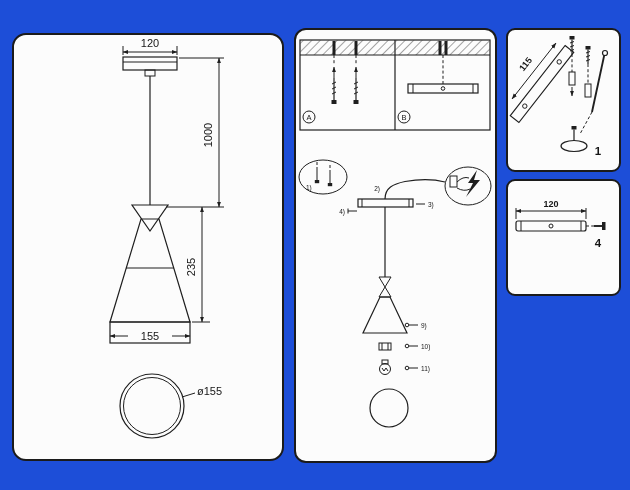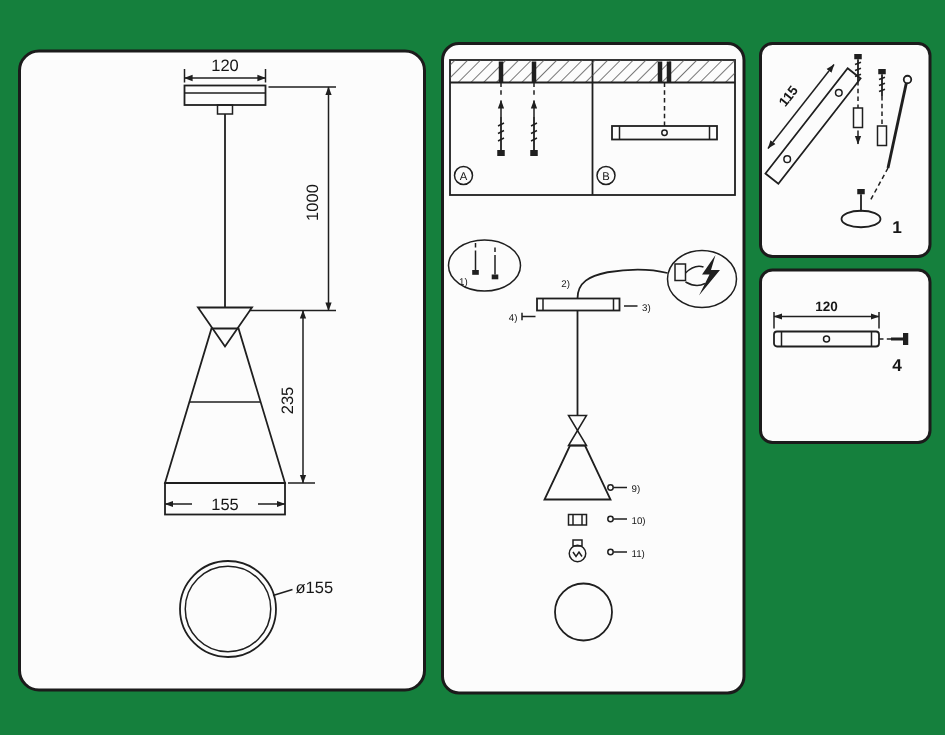--- a/index.html
+++ b/index.html
@@ -1,18 +1,18 @@
 <!DOCTYPE html>
 <html><head>
 <meta charset="utf-8">
 <style>
   html,body { margin:0; padding:0; }
   .canvas {
     position:relative; width:630px; height:490px;
-    background:#15803d; overflow:hidden;
+    background:#1d4ed8; overflow:hidden;
     font-family:"Liberation Sans","DejaVu Sans",sans-serif;
   }
   .panel {
     position:absolute; background:#fcfcfc;
     border:2px solid #1b1b1b; box-sizing:border-box;
   }
   #panel-left   { left:12px;  top:33px;  width:272px; height:428px; border-radius:14px; }
   #panel-middle { left:294px; top:28px;  width:203px; height:435px; border-radius:12px; }
   #panel-rt     { left:506px; top:28px;  width:115px; height:144px; border-radius:9px; }
   #panel-rb     { left:506px; top:179px; width:115px; height:117px; border-radius:9px; }

